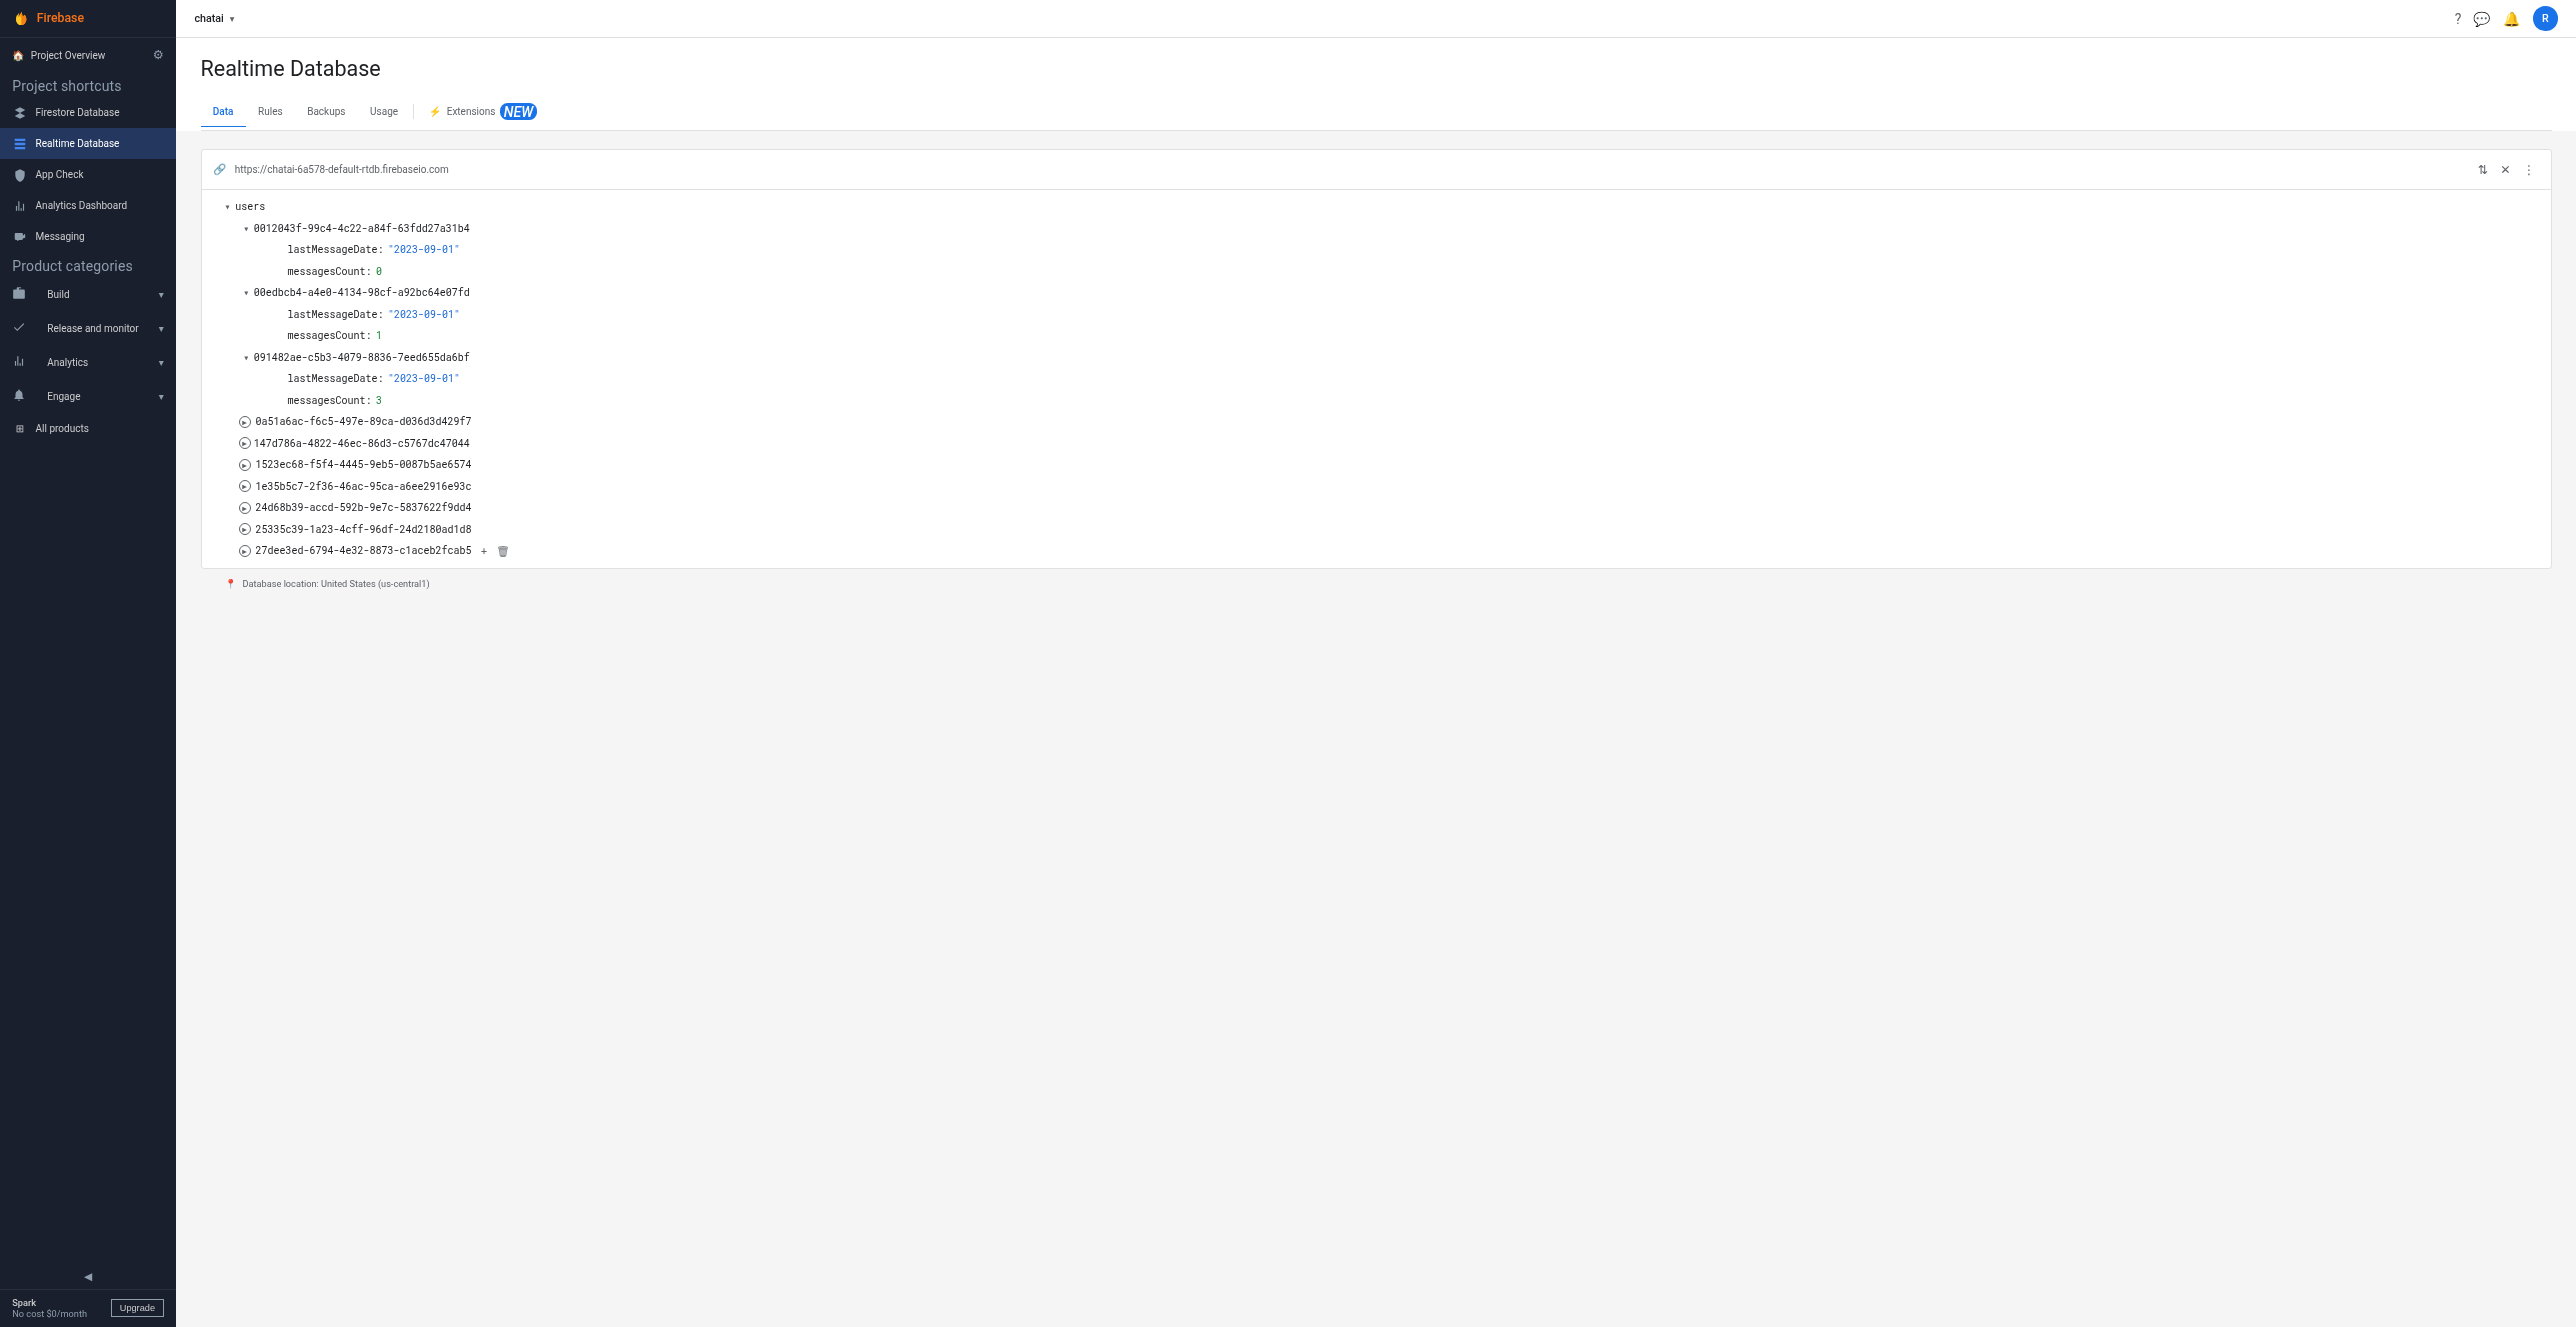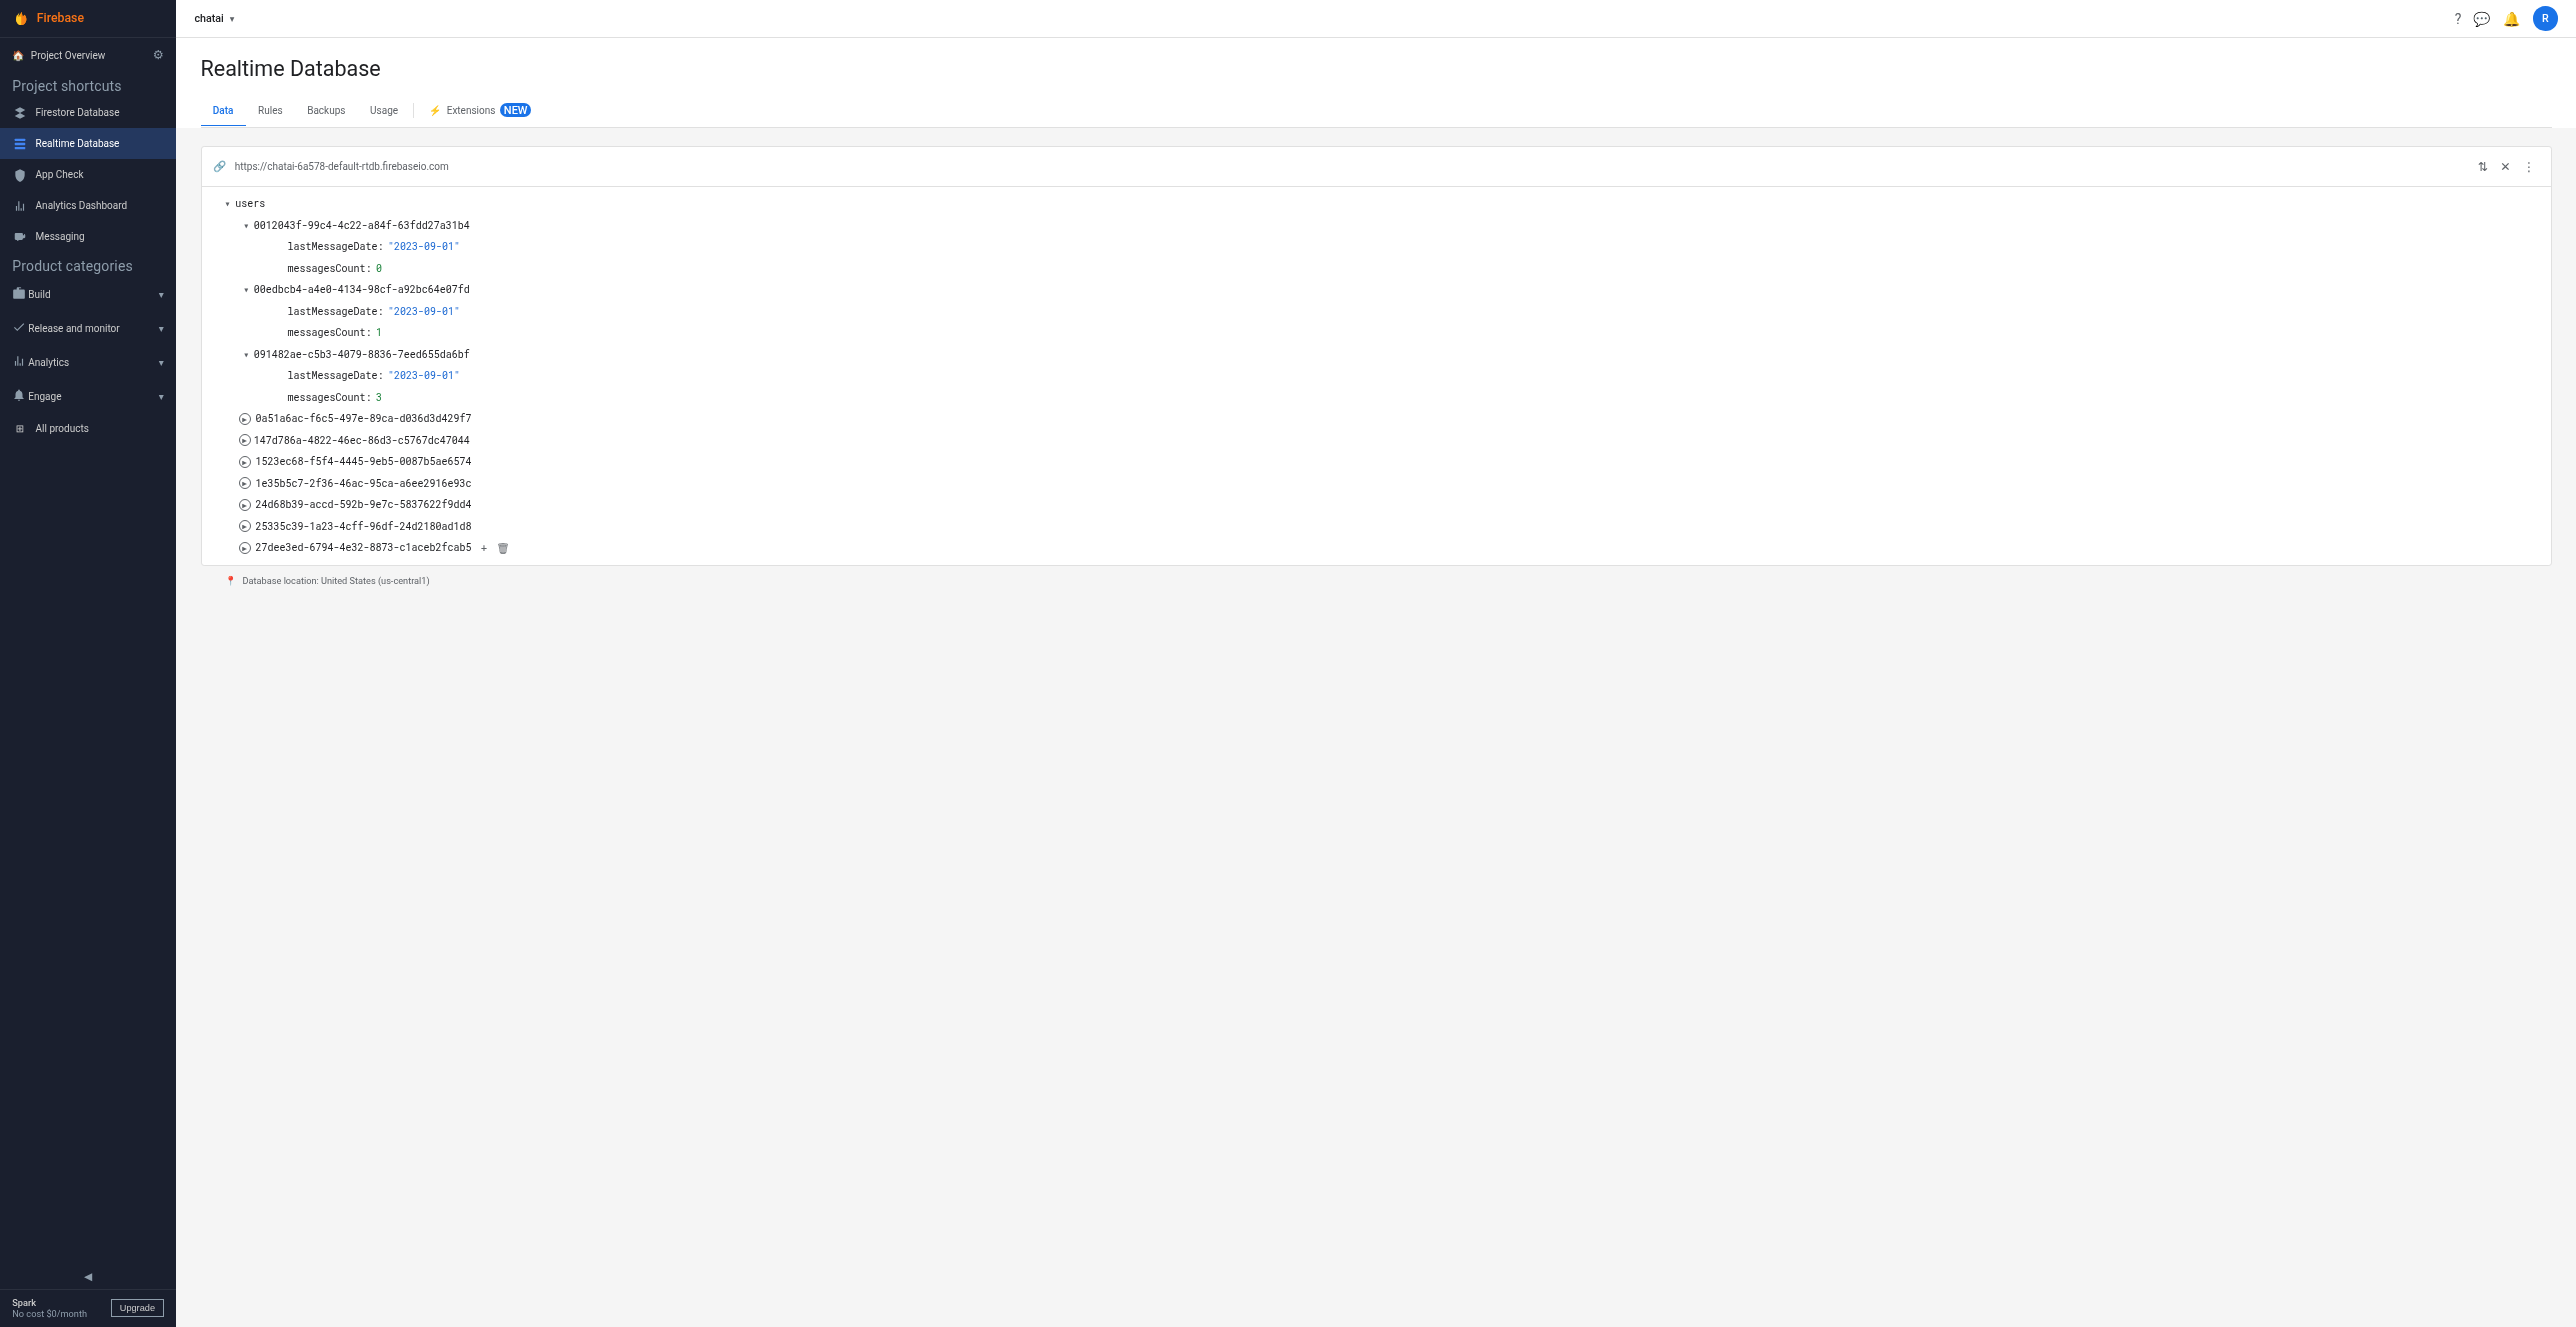--- a/index.html
+++ b/index.html
@@ -74,21 +74,21 @@
     .category-item {
       display: flex;
       align-items: center;
       justify-content: space-between;
       padding: 6.1px 12.3px;
       color: #ccc;
       font-size: 10px;
       cursor: pointer;
       min-height: 34px;
     }
-    .category-left { display: flex; align-items: center; gap: 2px; }
+    .category-left { display: flex; align-items: center; gap: 21px; }
     .sidebar-bottom {
       margin-top: auto;
       border-top: 0.8px solid rgba(255,255,255,0.08);
       padding: 7.7px 12.3px;
       display: flex;
       align-items: center;
       justify-content: space-between;
       font-size: 9.2px;
       color: #8e9dab;
     }
@@ -158,21 +158,21 @@
       font-size: 10px;
       color: #5f6368;
       cursor: pointer;
       border-bottom: 1.5px solid transparent;
       margin-bottom: -0.8px;
       white-space: nowrap;
     }
     .tab.active { color: #1a73e8; border-bottom-color: #1a73e8; font-weight: 500; }
     .tab-divider { width: 0.8px; height: 15.3px; background: #e0e0e0; margin: 0 3.1px; }
     .extensions-tab { display: flex; align-items: center; gap: 4.6px; }
-    .new-badge { background: #1a73e8; color: #fff; font-size: 11px; padding: 0.8px 3.8px; border-radius: 7.7px; font-weight: 500; }
+    .new-badge { background: #1a73e8; color: #fff; font-size: 14px; padding: 0.8px 3.8px; border-radius: 7.7px; font-weight: 500; font-style: italic; }
 
     
     .content {
       flex: 1;
       overflow-y: auto;
       padding: 18.4px 24.5px;
       background: #f5f5f5;
     }
 
     

